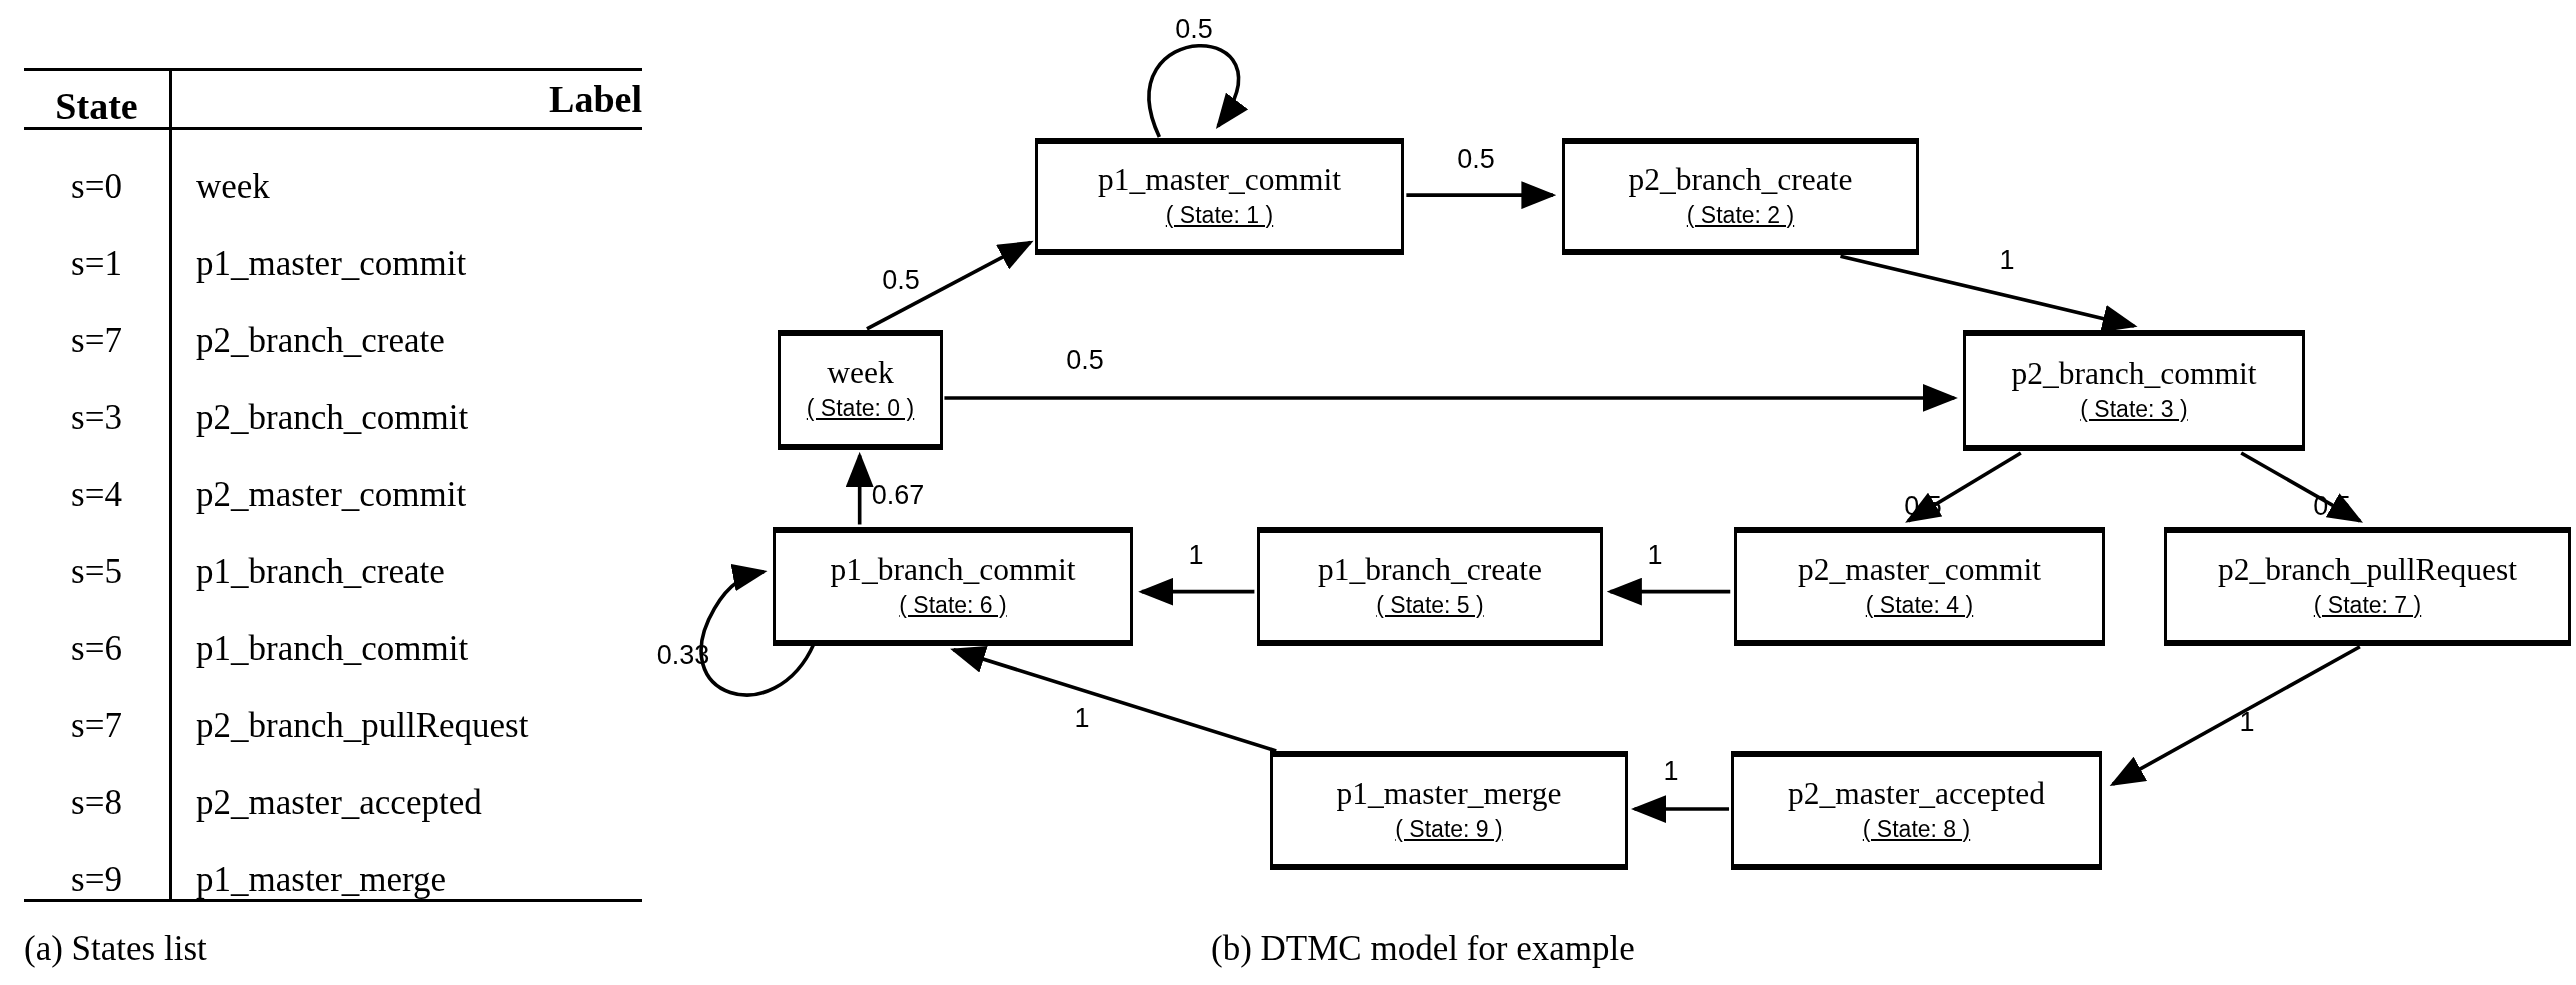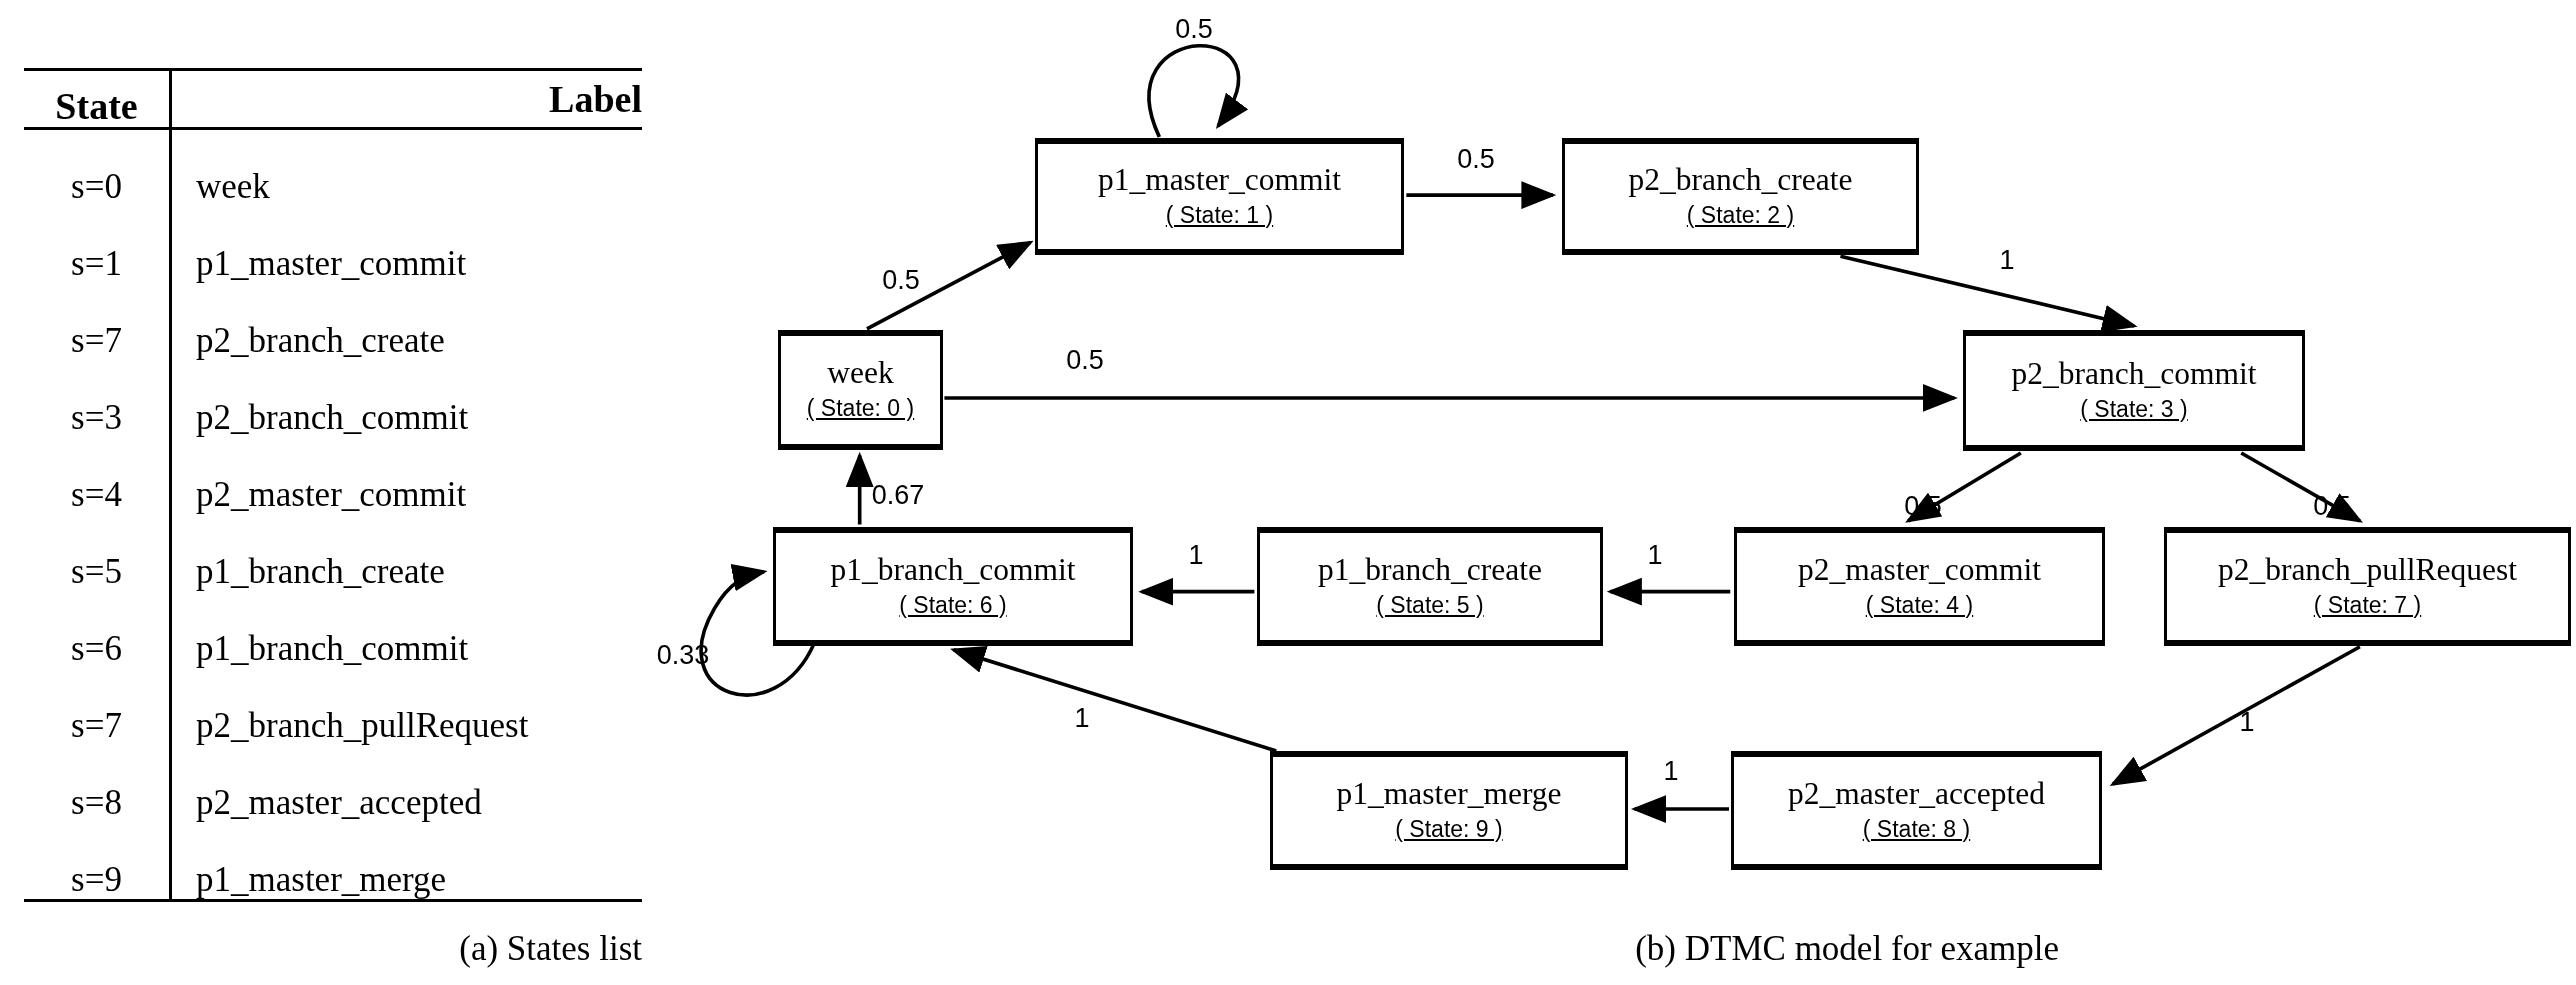--- a/index.html
+++ b/index.html
@@ -12,21 +12,21 @@
   .tbl{position:absolute;left:24px;top:68px;width:618px;height:828px;
        border-top:3px solid #000;border-bottom:3px solid #000;}
   .tbl .vline{position:absolute;left:145px;top:0;width:3px;height:100%;background:#000;}
   .tbl .hdr{display:flex;height:56px;border-bottom:3px solid #000;
             font-weight:bold;font-size:38px;align-items:center;}
   .tbl .hdr .c1{width:145px;text-align:center;margin-top:14px;}
   .tbl .hdr .c2{flex:1;text-align:right;}
   .tbl .row{display:flex;height:77px;align-items:flex-end;font-size:35px;}
   .tbl .row .c1{width:145px;text-align:center;}
   .tbl .row .c2{flex:1;padding-left:27px;text-align:left;}
-  .caption{position:absolute;font-size:35px;text-align:right;}
+  .caption{position:absolute;font-size:35px;text-align:left;}
   #cap-a{left:24px;top:929px;width:618px;}
   #cap-b{left:1211px;top:929px;width:848px;}
   
   .node{position:absolute;background:#fff;border:3.6px solid #000;
         border-top-width:6.7px;border-bottom-width:6.7px;box-sizing:border-box;
         display:flex;flex-direction:column;align-items:center;justify-content:center;}
   .node .nl{font-size:31.5px;line-height:36px;}
   .node .ns{font-family:"Liberation Sans","DejaVu Sans",sans-serif;
             font-size:23px;line-height:34px;text-decoration:underline;}
   

